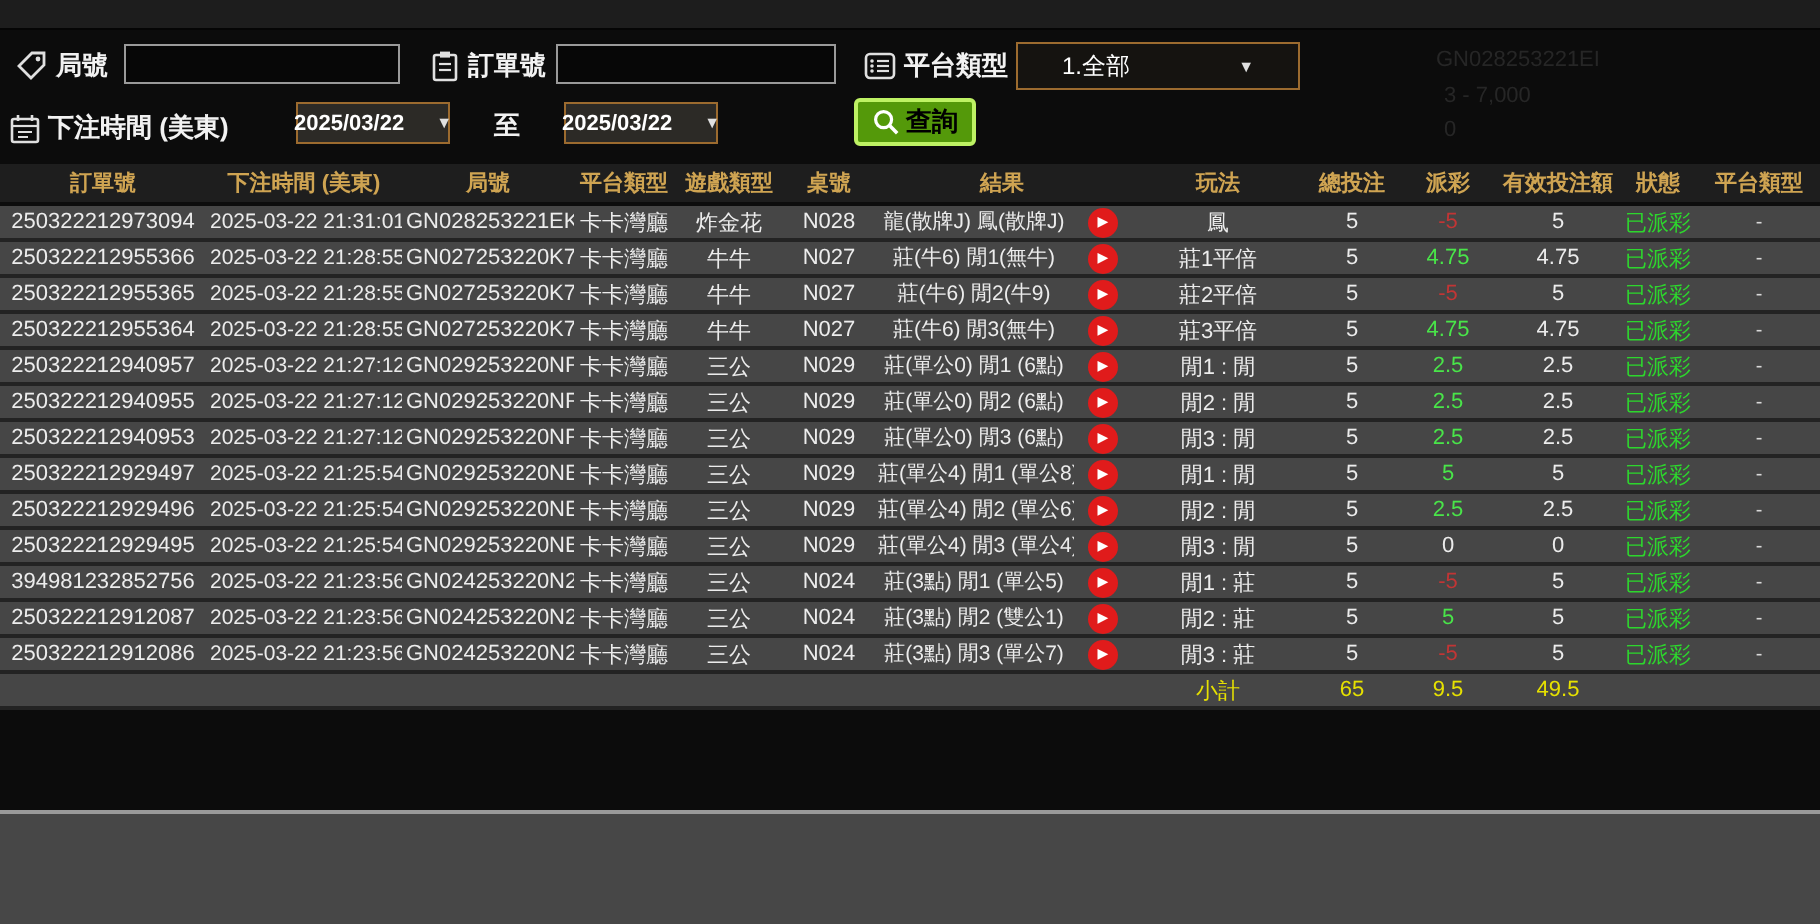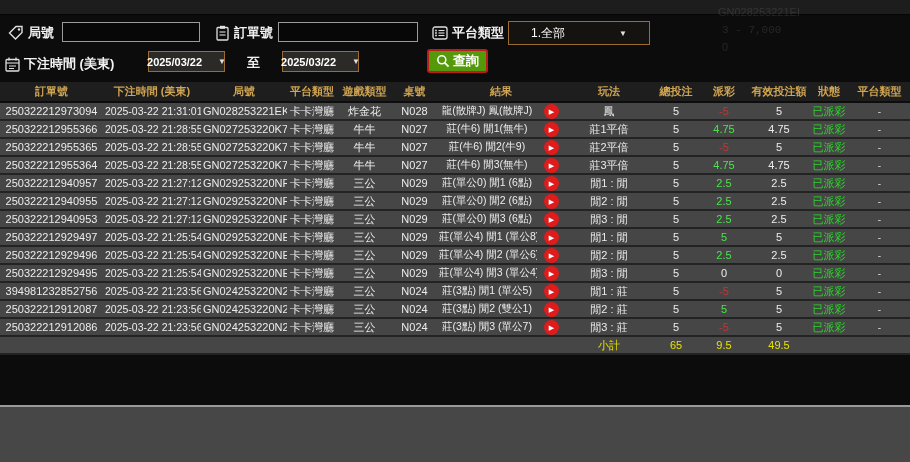--- a/index.html
+++ b/index.html
@@ -4,23 +4,23 @@
 <style>
   * { margin:0; padding:0; box-sizing:border-box; }
   html,body { width:910px; height:462px; overflow:hidden; }
   body {
     position:relative;
     background:#0c0c0c;
     font-family:"Liberation Sans", sans-serif;
     color:#ececec;
   }
   .topstrip { position:absolute; left:0; top:0; width:910px; height:15px; background:#1d1d1d; border-bottom:1px solid #050505; }
-  .bg-hint { position:absolute; color:rgba(175,175,175,0.16); font-size:11px; white-space:nowrap; }
+  .bg-hint { position:absolute; color:rgba(175,175,175,0.16); font-size:11px; white-space:nowrap;margin-top:18px; }
   .hint-0 { left:718px; top:6px; }
-  .hint-1 { left:722px; top:24px;font-family:Liberation Mono, monospace; }
+  .hint-1 { left:722px; top:24px; }
   .hint-2 { left:722px; top:41px; }
 
   
   .f-item { position:absolute; display:flex; align-items:center; }
   .f-label { color:#f2f2f2; font-weight:bold; font-size:13px; white-space:nowrap; }
   .f-icon { display:inline-flex; margin-right:4px; }
   .f-input { background:#070707; border:1px solid #9a9a9a; color:#eee; font-size:12px; padding:0 4px; height:20px; }
   .pos-game   { left:8px;   top:24px; }
   .input-game { position:absolute; left:62px;  top:22px; width:138px; }
   .pos-order  { left:215px; top:24px; }
@@ -35,22 +35,22 @@
   .pos-time { left:5px; top:55px; }
   .date-btn {
     position:absolute; top:51px; height:21px; width:77px;
     background:#2c2a26; border:1px solid #9c6b2f; color:#fff;
     font-size:11px; font-weight:bold; display:flex; align-items:center; justify-content:center; gap:16px; cursor:pointer;
   }
   .date-from { left:148px; } .date-to { left:282px; }
   .to-label { position:absolute; left:247px; top:54px; }
   .search-btn {
     position:absolute; left:427px; top:49px; height:24px; padding:0 7px;
-    background:#54990a; border:2px solid #b91c1c; border-radius:3px;
-    color:#ffffff; font-size:13px; font-weight:bold;
+    background:#54990a; border:2px solid #bef264; border-radius:3px;
+    color:#000000; font-size:13px; font-weight:bold;
     display:flex; align-items:center; gap:3px; cursor:pointer;
   }
 
   
   table.grid {
     position:absolute; left:0; top:82px; width:910px;
     border-collapse:separate; border-spacing:0; table-layout:fixed;
     font-size:11px;
   }
   .grid th {

